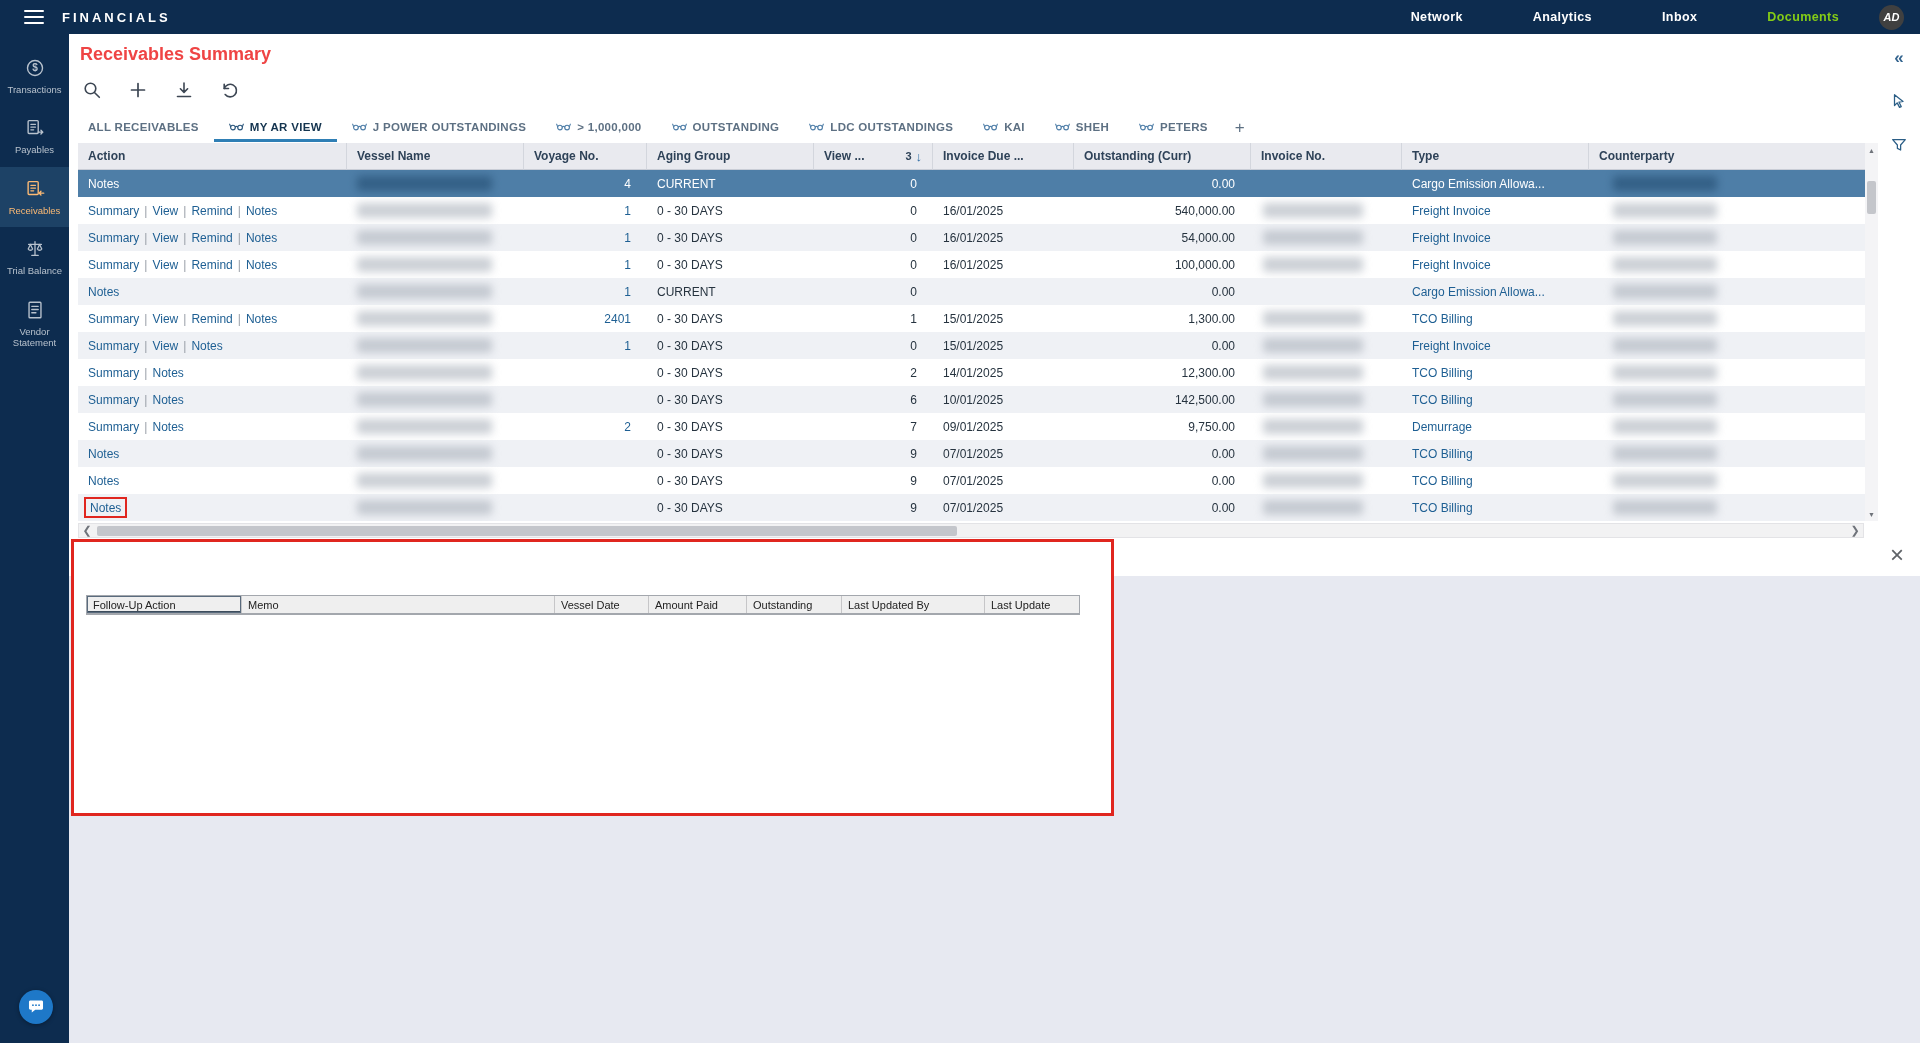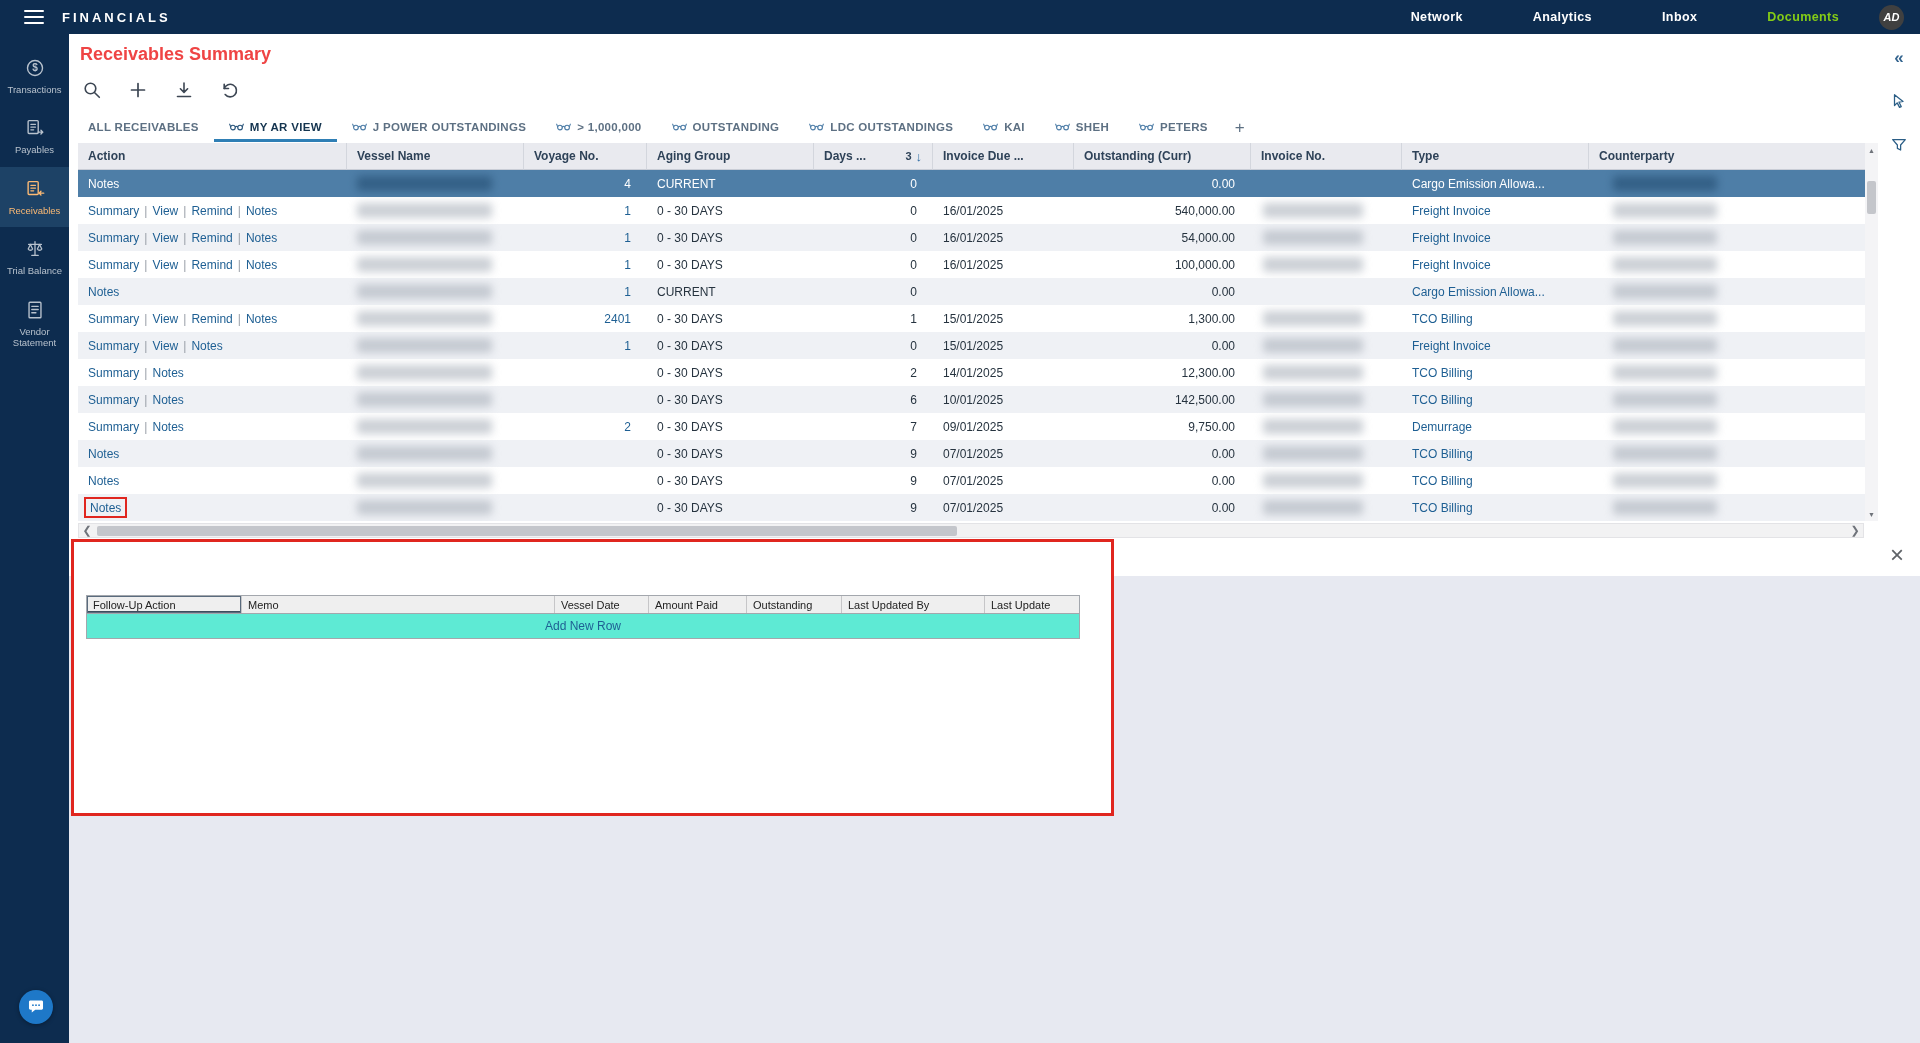--- a/index.html
+++ b/index.html
@@ -78,21 +78,21 @@
   
   .rail{position:absolute;left:1809px;top:0;width:42px;height:505px;display:flex;flex-direction:column;align-items:center;padding-top:12px;gap:22px;background:#fff;}
   .rail-ic{color:#2b5e86;cursor:pointer;display:flex;align-items:center;justify-content:center;width:22px;height:22px;}
   .rail-ic svg{width:18px;height:18px;}
   .collapse-glyph{font-size:17px;font-weight:bold;color:#35658f;line-height:1;}
 
   
   .close-band{position:absolute;left:69px;top:539px;width:1851px;height:37px;background:#fff;z-index:5;}
   .close-x{position:absolute;right:16px;top:4px;font-size:24px;color:#5f6368;cursor:pointer;line-height:1;font-weight:normal;}
   .popup{position:absolute;left:71px;top:539px;width:1043px;height:277px;background:#fff;border:3px solid #e0261f;z-index:10;}
-  .popup-table{position:absolute;left:12px;top:53px;width:994px;border:1px solid #a3a7ad;background:#5eead4;}
+  .popup-table{position:absolute;left:12px;top:53px;width:994px;border:1px solid #a3a7ad;background:#eab308;}
   .popup-head{display:flex;background:#efefef;border-bottom:1px solid #a3a7ad;}
   .popup-th{font-size:11px;color:#222;padding:0 6px;border-right:1px solid #c6c6c8;height:17px;display:flex;align-items:center;white-space:nowrap;overflow:hidden;cursor:pointer;flex:none;}
   .popup-th:last-child{border-right:none;}
   .popup-th.sel-th{box-shadow:inset 0 0 0 1px #5a6b7d,inset 0 -2px 0 #3c4c5c;}
   .popup-addrow{height:24px;display:flex;align-items:center;justify-content:center;}
   .addrow-link{color:#1e5f93;font-size:12px;cursor:pointer;}
 
   
   .chat-fab{position:absolute;left:19px;top:990px;width:34px;height:34px;border-radius:50%;display:flex;align-items:center;justify-content:center;cursor:pointer;box-shadow:0 1px 4px rgba(0,0,0,.35);z-index:40;}
   .chat-fab svg{width:18px;height:18px;}
@@ -288,21 +288,21 @@
       <div class="th">
         <span class="th-label">Vessel Name</span>
       </div>
       <div class="th">
         <span class="th-label">Voyage No.</span>
       </div>
       <div class="th">
         <span class="th-label">Aging Group</span>
       </div>
       <div class="th">
-        <span class="th-label">Days ...</span>
+        <span class="th-label">View ...</span>
         <span class="sort-wrap">
           <span class="sort-badge">3</span>
           <span class="sort-arrow">↓</span>
         </span>
       </div>
       <div class="th">
         <span class="th-label">Invoice Due ...</span>
       </div>
       <div class="th">
         <span class="th-label">Outstanding (Curr)</span>
@@ -691,23 +691,20 @@
   <div class="popup-table">
     <div class="popup-head">
         <div class="popup-th sel-th" style="width: 155px;">Follow-Up Action</div>
         <div class="popup-th" style="width: 313px;">Memo</div>
         <div class="popup-th" style="width: 94px;">Vessel Date</div>
         <div class="popup-th" style="width: 98px;">Amount Paid</div>
         <div class="popup-th" style="width: 95px;">Outstanding</div>
         <div class="popup-th" style="width: 143px;">Last Updated By</div>
         <div class="popup-th" style="width: 94px;">Last Update</div>
       </div>
-    <div class="popup-addrow">
-      <span class="addrow-link">Add New Row</span>
-    </div>
   </div>
 </div>
 
 <div class="chat-fab" style="background: rgb(30, 120, 200);">
   <span id="chat-ic"><svg viewBox="0 0 20 20">
         <path fill="#ffffff" d="M3.8 4h12.4c.9 0 1.6.7 1.6 1.6v7c0 .9-.7 1.6-1.6 1.6H9.2l-3.9 2.9v-2.9H3.8c-.9 0-1.6-.7-1.6-1.6v-7C2.2 4.7 2.9 4 3.8 4z"></path>
         <circle cx="6.6" cy="9.1" r="1" fill="#1e78c8"></circle>
         <circle cx="10" cy="9.1" r="1" fill="#1e78c8"></circle>
         <circle cx="13.4" cy="9.1" r="1" fill="#1e78c8"></circle>
       </svg></span>

